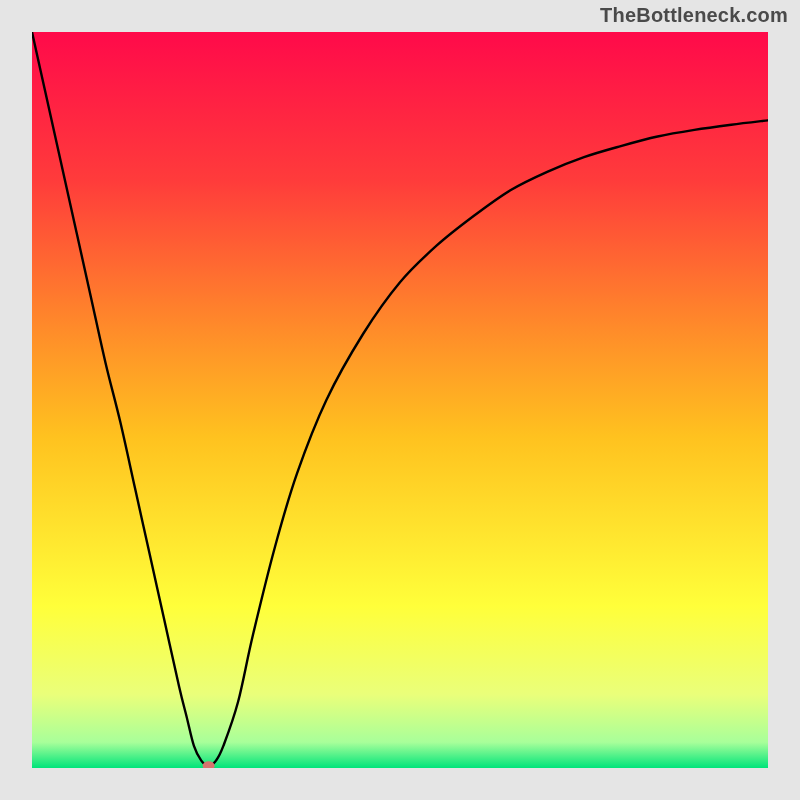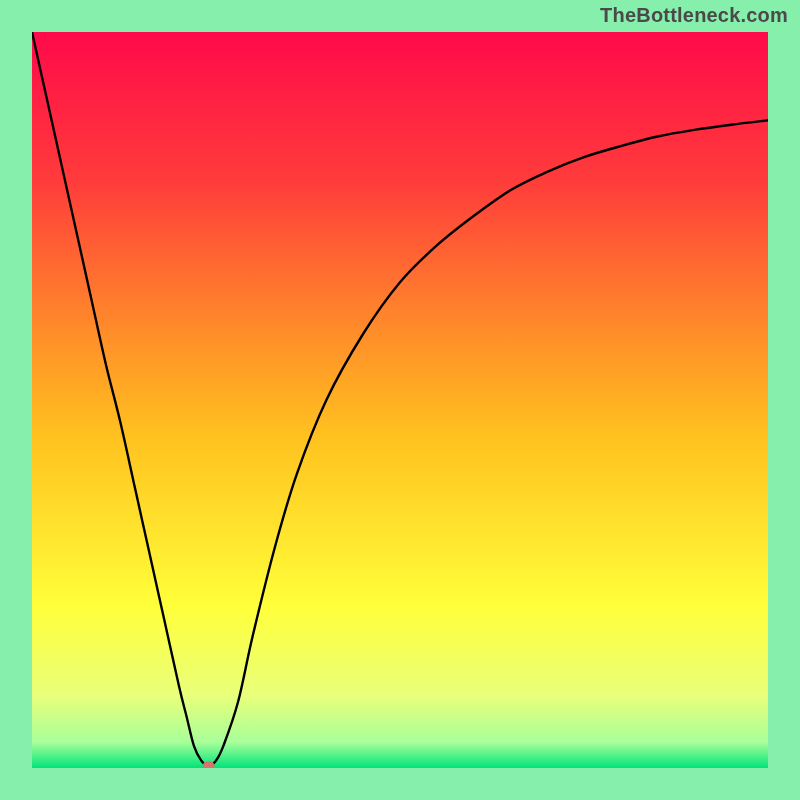--- a/index.html
+++ b/index.html
@@ -8,21 +8,21 @@
     width: 800px;
     height: 800px;
     overflow: hidden;
     background: #000;
     font-family: Arial, Helvetica, sans-serif;
   }
   .outer {
     position: relative;
     width: 800px;
     height: 800px;
-    background: #86efac;
+    background: #e5e5e5;
   }
   .plot {
     position: absolute;
     left: 32px;
     top: 32px;
     width: 736px;
     height: 736px;
     overflow: hidden;
   }
   .watermark {

